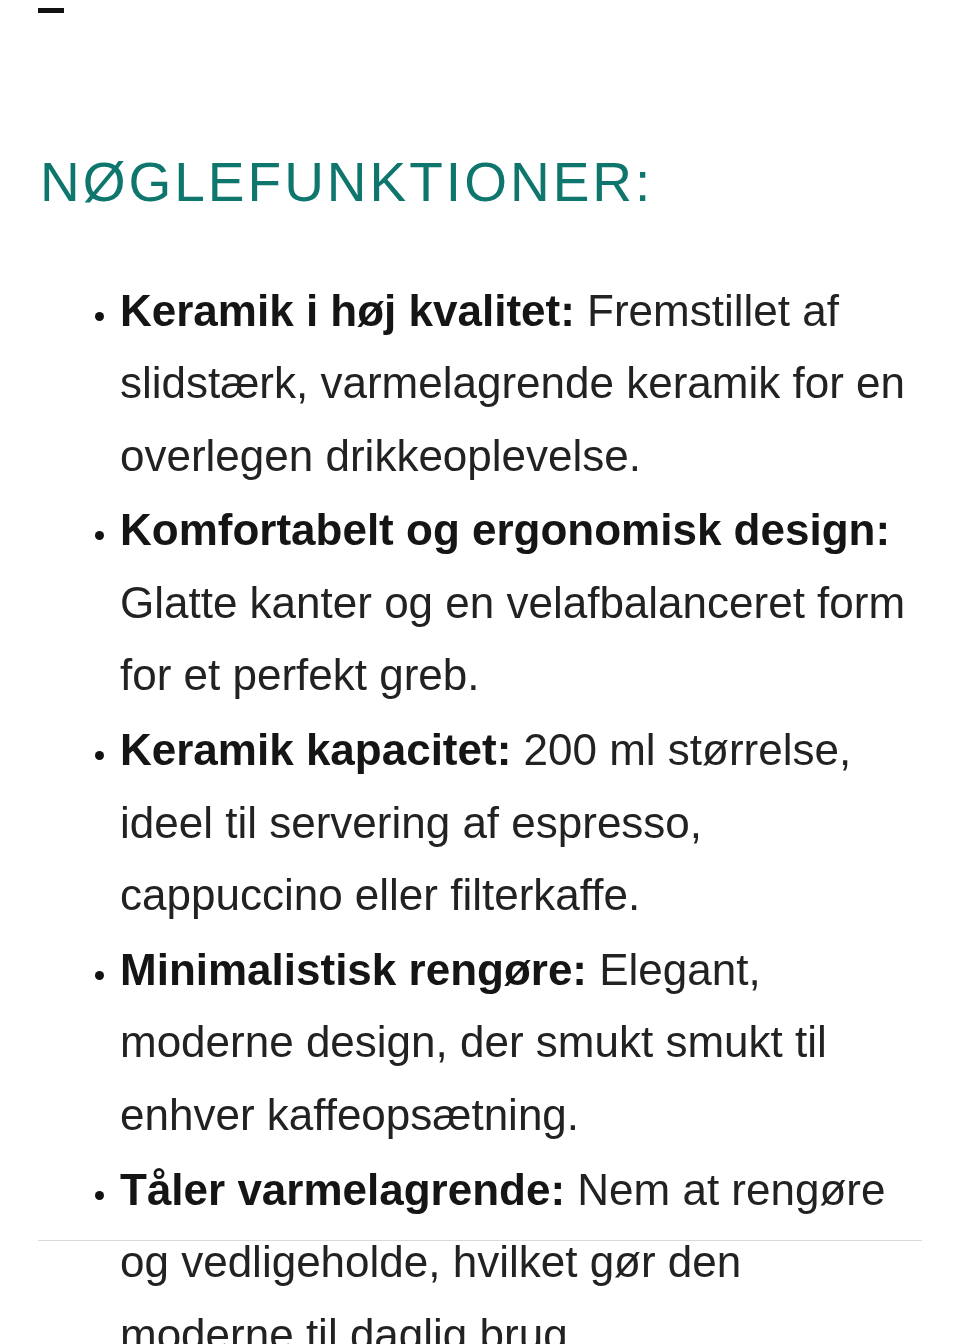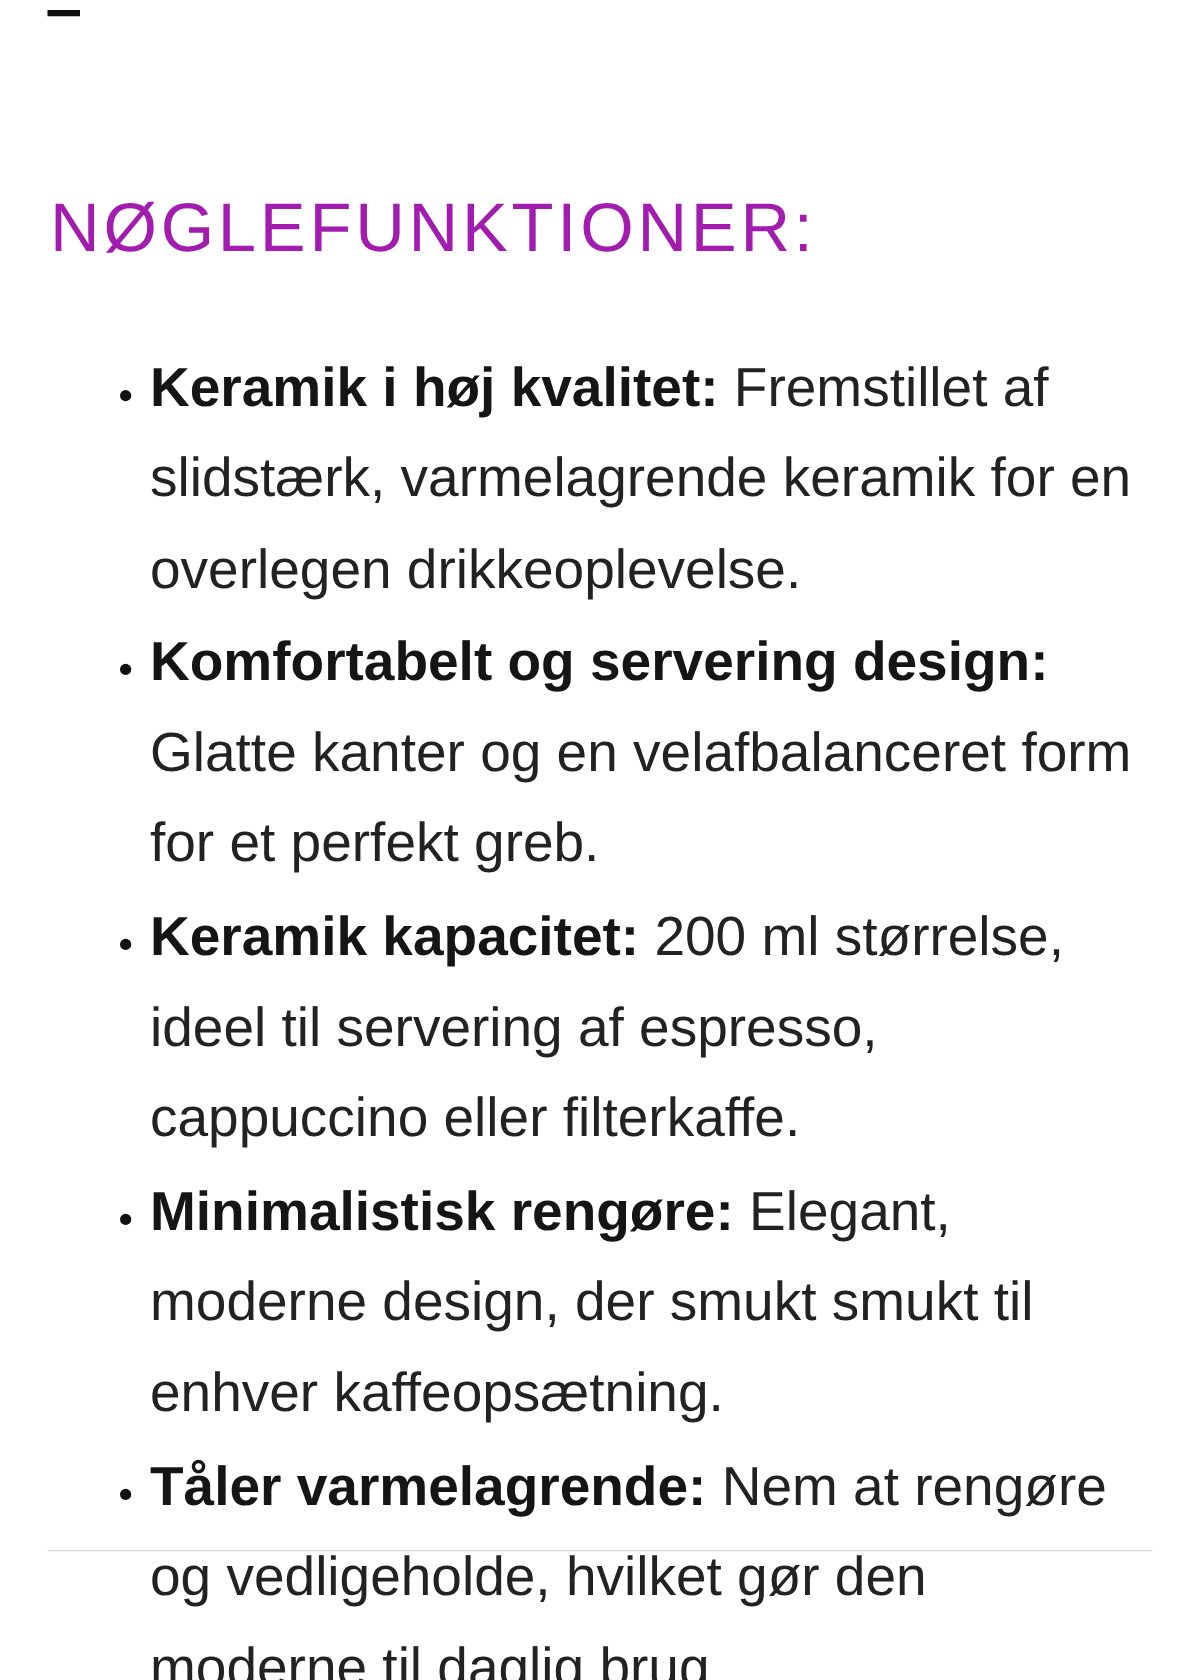--- a/index.html
+++ b/index.html
@@ -26,21 +26,21 @@
   }
 
   .content {
     padding: 152px 40px 0 40px;
   }
 
   h1.section-heading {
     font-size: 55px;
     font-weight: 400;
     letter-spacing: 3px;
-    color: #a21caf;
+    color: #0f766e;
     line-height: 1.1;
     margin-bottom: 62px;
   }
 
   ul.feature-list {
     list-style: disc;
     margin-left: 52px;
     padding-left: 28px;
     font-size: 44px;
     font-weight: 300;
@@ -85,21 +85,21 @@
 <div class="content">
 
   <h1 class="section-heading">NØGLEFUNKTIONER:</h1>
 
   <ul class="feature-list">
     <li>
       <span class="feature-label">Keramik i høj kvalitet:</span>
       <span class="feature-text">Fremstillet af slidstærk, varmelagrende keramik for en overlegen drikkeoplevelse.</span>
     </li>
     <li>
-      <span class="feature-label">Komfortabelt og servering design:</span>
+      <span class="feature-label">Komfortabelt og ergonomisk design:</span>
       <span class="feature-text">Glatte kanter og en velafbalanceret form for et perfekt greb.</span>
     </li>
     <li>
       <span class="feature-label">Keramik kapacitet:</span>
       <span class="feature-text">200 ml størrelse, ideel til servering af espresso, cappuccino eller filterkaffe.</span>
     </li>
     <li>
       <span class="feature-label">Minimalistisk rengøre:</span>
       <span class="feature-text">Elegant, moderne design, der smukt smukt til enhver kaffeopsætning.</span>
     </li>

